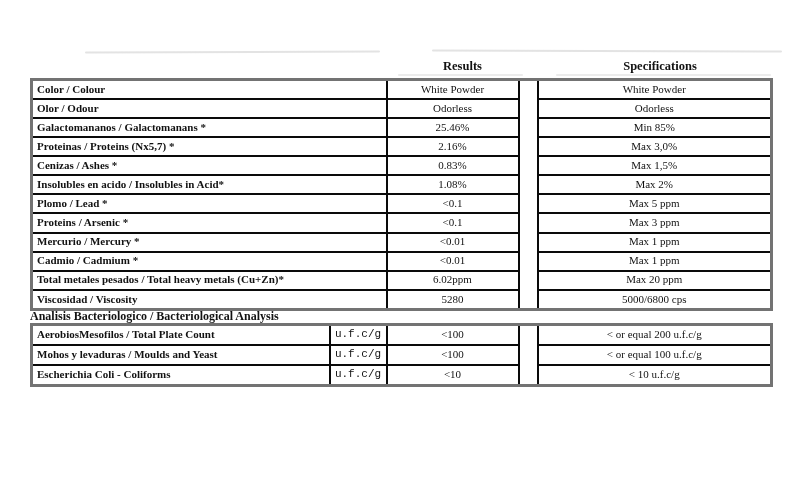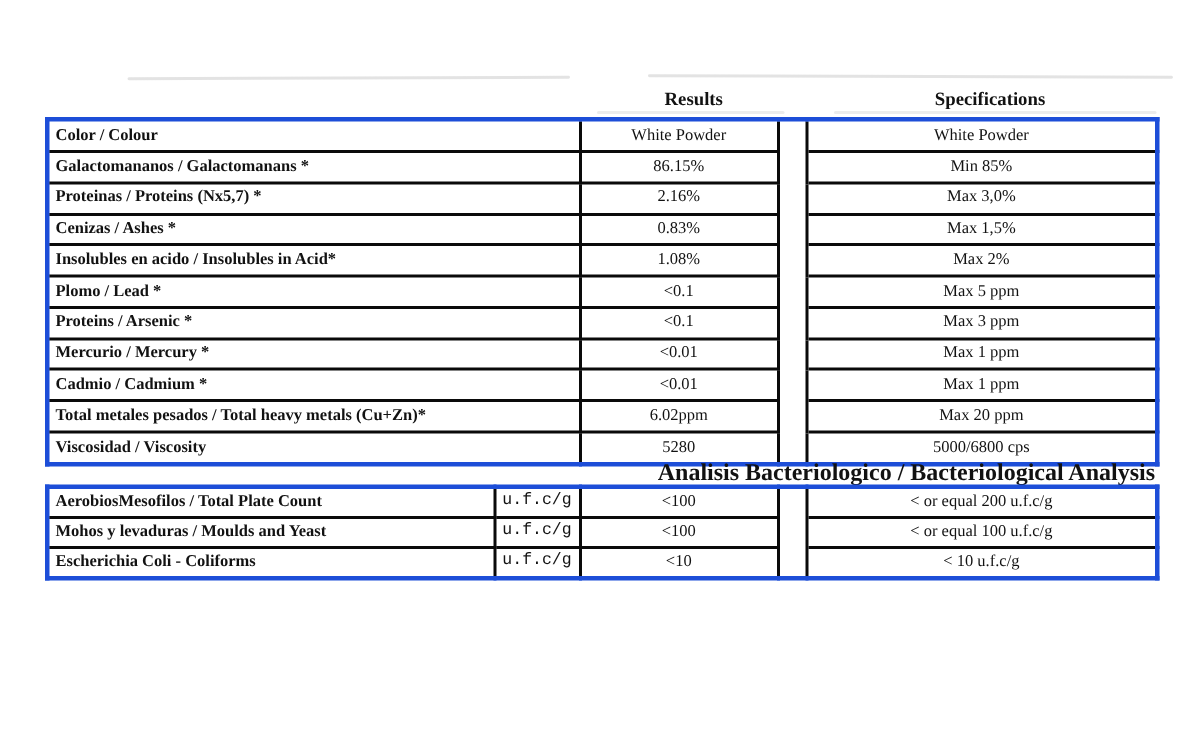--- a/index.html
+++ b/index.html
@@ -22,37 +22,37 @@
   .colhead{
     position:absolute;top:26px;height:16px;
     font-size:12.5px;font-weight:bold;text-align:center;line-height:16px;
   }
   .results-head{left:385px;width:155px;}
   .specs-head{left:543px;width:234px;}
 
   table{border-collapse:collapse;table-layout:fixed;position:absolute;left:30px;width:740px;}
   .main-table{top:46px;height:233px;}
   .bact-table{top:291px;height:64px;}
-  table{border:3px solid #1d4ed8;}
+  table{border:3px solid #737373;}
   td{
     border:2px solid #0a0a0a;
     padding:0 4px;
     font-size:11px;
     line-height:1.05;
     overflow:hidden;white-space:nowrap;
     height:13px;
   }
   td.label{font-weight:bold;text-align:left;}
   td.val{text-align:center;}
   td.unit{text-align:center;font-family:Liberation Mono, monospace;}
   td.spacer{border-top:0;border-bottom:0;padding:0;}
 
   .section-title{
     position:absolute;left:30px;top:277px;width:740px;height:14px;
-    text-align:right;font-size:16px;font-weight:bold;line-height:14px;
+    text-align:left;font-size:12px;font-weight:bold;line-height:14px;
   }
 </style>
 </head>
 <body>
 
 <div class="page">
 
   <div class="streak s1"></div>
   <div class="streak s2"></div>
   <div class="streak s3"></div>
@@ -69,22 +69,28 @@
         <col style="width:234px">
       </colgroup>
     <tbody>
       <tr>
         <td class="label">Color / Colour</td>
         <td class="val">White Powder</td>
         <td class="spacer"></td>
         <td class="val">White Powder</td>
       </tr>
       <tr>
+        <td class="label">Olor / Odour</td>
+        <td class="val">Odorless</td>
+        <td class="spacer"></td>
+        <td class="val">Odorless</td>
+      </tr>
+      <tr>
         <td class="label">Galactomananos / Galactomanans *</td>
-        <td class="val">86.15%</td>
+        <td class="val">25.46%</td>
         <td class="spacer"></td>
         <td class="val">Min 85%</td>
       </tr>
       <tr>
         <td class="label">Proteinas / Proteins (Nx5,7) *</td>
         <td class="val">2.16%</td>
         <td class="spacer"></td>
         <td class="val">Max 3,0%</td>
       </tr>
       <tr>

